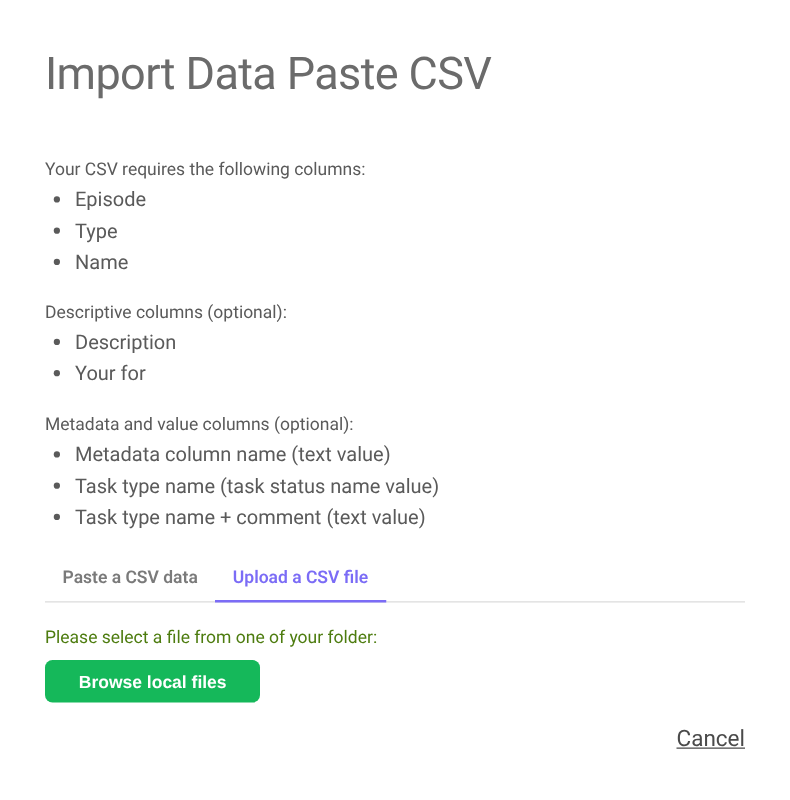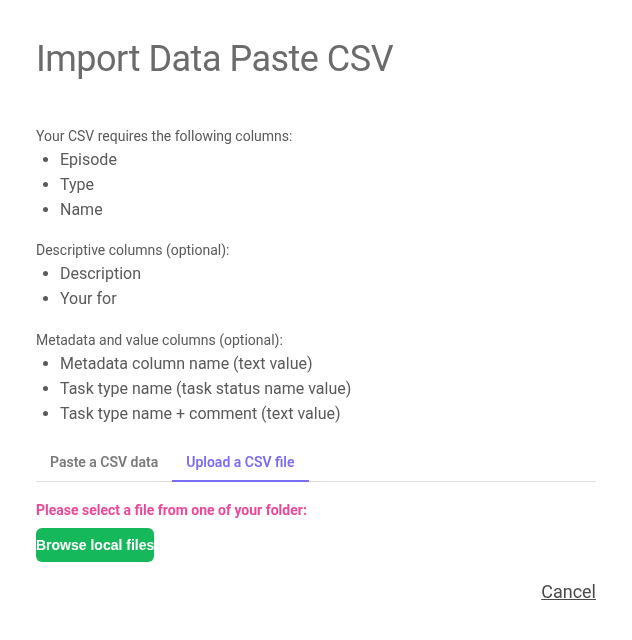--- a/index.html
+++ b/index.html
@@ -51,36 +51,35 @@
       cursor: pointer;
       border-bottom: 2px solid transparent;
       margin-bottom: -1px;
     }
     .tab.active {
       color: #7b6cf6;
       border-bottom: 2px solid #7b6cf6;
     }
     .file-instruction {
       font-size: 14px;
-      color: #ec4899;
+      color: #4d7c0f;
       margin-bottom: 10px;
-      font-weight: bold;
     }
     .btn {
       display: inline-block;
       border: none;
       border-radius: 6px;
       font-size: 14px;
       font-weight: 600;
       cursor: pointer;
     }
     .btn-green {
       background: #15b85a;
       color: #ffffff;
-      padding: 9px 0;
+      padding: 9px 27px;
     }
     .footer {
       position: absolute;
       left: 36px;
       right: 36px;
       bottom: 38px;
       display: flex;
       justify-content: flex-end;
       align-items: center;
       gap: 22px;

